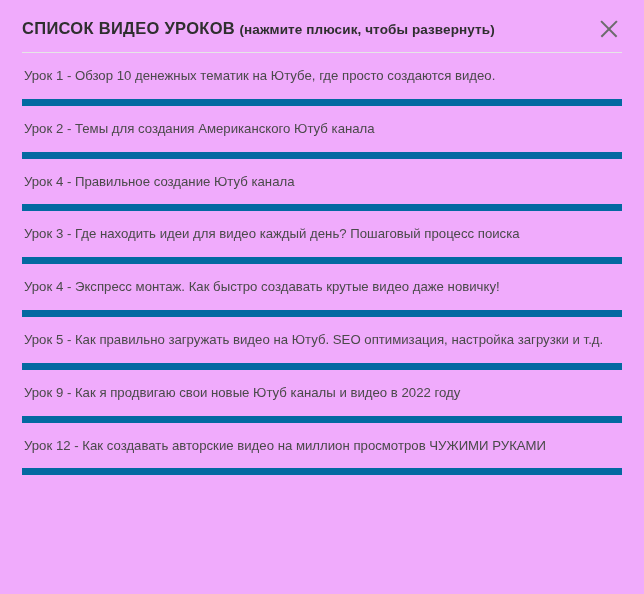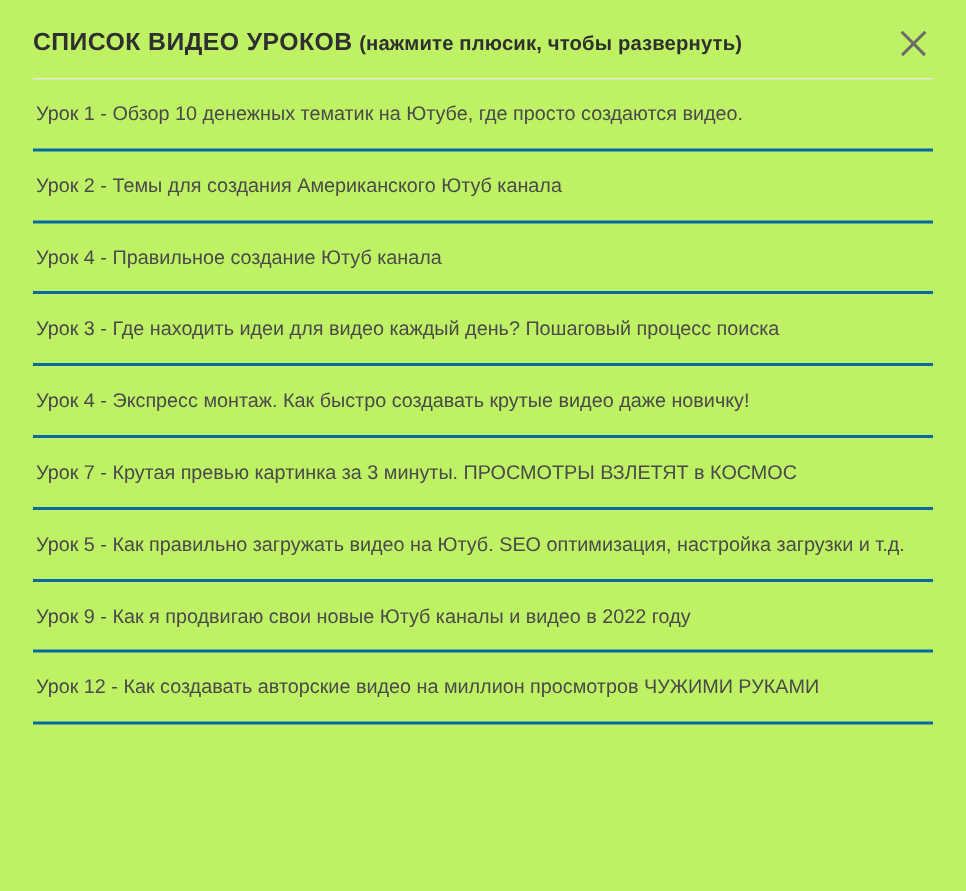--- a/index.html
+++ b/index.html
@@ -13,21 +13,21 @@
     font-family: "Liberation Sans", sans-serif;
     color: #3d3d3d;
     overflow: hidden;
   }
   .panel {
     position: relative;
     width: 644px;
     height: 594px;
     box-sizing: border-box;
     padding: 0;
-    background: #bef264;
+    background: #f0abfc;
   }
   .header {
     display: flex;
     align-items: flex-start;
     padding: 16px 20px 0 22px;
     box-sizing: border-box;
   }
   .title-wrap {
     flex: 1;
     padding-top: 2px;
@@ -66,21 +66,21 @@
   }
   .close-btn:before { transform: rotate(45deg); }
   .close-btn:after  { transform: rotate(-45deg); }
 
   .list {
     margin-top: 10px;
     padding: 0 22px 0 22px;
     box-sizing: border-box;
   }
   .lesson {
-    border-bottom: 2px solid #0369a1;
+    border-bottom: 7px solid #0369a1;
     padding: 13px 2px 13px 2px;
     font-size: 13.2px;
     line-height: 1.5;
     color: #4a4a4a;
     cursor: pointer;
   }
   .lesson:first-child {
     border-top: 1px solid #e6e6e6;
   }
 </style>
@@ -96,20 +96,19 @@
     </div>
     <div class="close-btn"></div>
   </div>
 
   <div class="list">
     <div class="lesson">Урок 1 - Обзор 10 денежных тематик на Ютубе, где просто создаются видео.</div>
     <div class="lesson">Урок 2 - Темы для создания Американского Ютуб канала</div>
     <div class="lesson">Урок 4 - Правильное создание Ютуб канала</div>
     <div class="lesson">Урок 3 - Где находить идеи для видео каждый день? Пошаговый процесс поиска</div>
     <div class="lesson">Урок 4 - Экспресс монтаж. Как быстро создавать крутые видео даже новичку!</div>
-    <div class="lesson">Урок 7 - Крутая превью картинка за 3 минуты. ПРОСМОТРЫ ВЗЛЕТЯТ в КОСМОС</div>
     <div class="lesson">Урок 5 - Как правильно загружать видео на Ютуб. SEO оптимизация, настройка загрузки и т.д.</div>
     <div class="lesson">Урок 9 - Как я продвигаю свои новые Ютуб каналы и видео в 2022 году</div>
     <div class="lesson">Урок 12 - Как создавать авторские видео на миллион просмотров ЧУЖИМИ РУКАМИ</div>
 
   </div>
 
 </div>
 
 </body></html>

